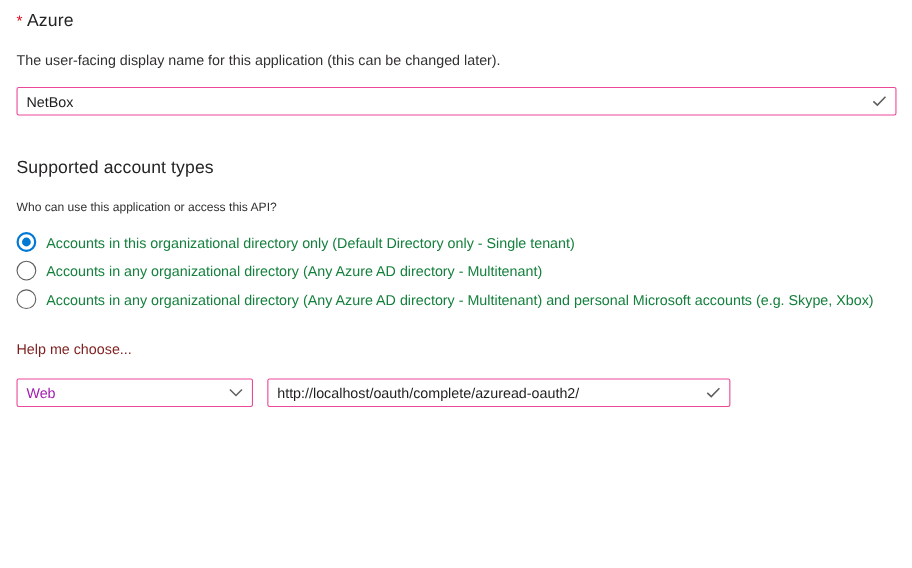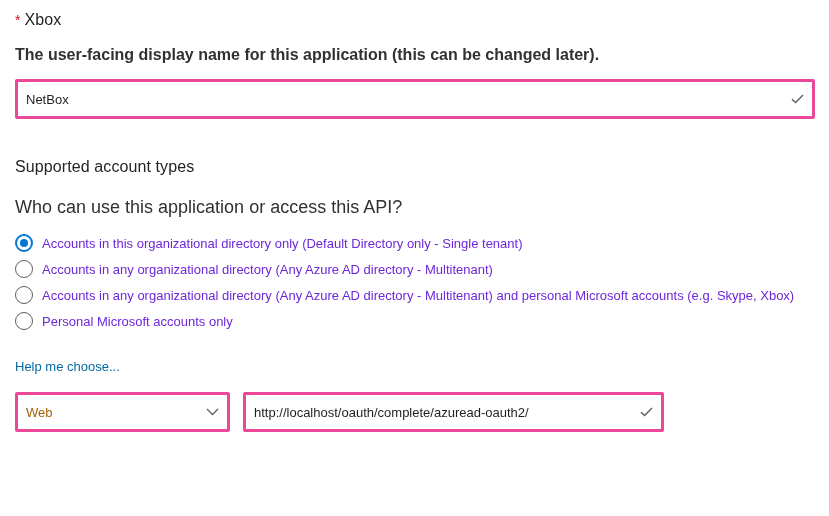--- a/index.html
+++ b/index.html
@@ -14,30 +14,29 @@
 
   .section-title {
     font-size: 16px;
     font-weight: 400;
     color: #252423;
     letter-spacing: 0.1px;
   }
   .required-star { color: #e00b1c; margin-right: 4px; font-size: 14px; }
 
   .desc {
-    font-size: 16px;
+    font-size: 13px;
     color: #323130;
     line-height: 19px;
-    font-weight: bold;
   }
 
   
   .field {
-    height: 40px;
-    border: 3px solid #ec4899;
+    height: 26px;
+    border: 1px solid #ec4899;
     border-radius: 2px;
     background: #ffffff;
     display: flex;
     align-items: center;
     position: relative;
   }
   .field input {
     border: none; outline: none;
     flex: 1;
     height: 100%;
@@ -50,21 +49,21 @@
   .field .trail-icon {
     position: absolute;
     right: 8px; top: 50%;
     transform: translateY(-50%);
     display: flex; align-items: center;
   }
 
   .name-field { margin-top: 15px; width: 800px; }
 
   .section-gap-1 { margin-top: 39px; }
-  .question { margin-top: 21px; font-size: 18px; }
+  .question { margin-top: 21px; font-size: 11px; }
 
   .radio-group { margin-top: 12px; }
   .radio-row {
     display: flex;
     align-items: center;
     height: 26px;
     cursor: default;
   }
   .radio-circle {
     width: 18px; height: 18px;
@@ -75,63 +74,63 @@
     flex: 0 0 18px;
     display: flex; align-items: center; justify-content: center;
   }
   .radio-row.selected .radio-circle {
     border: 2px solid #0078d4;
   }
   .radio-dot { width: 0; height: 0; border-radius: 50%; background: transparent; }
   .radio-row.selected .radio-dot {
     width: 8px; height: 8px; background: #0078d4;
   }
-  .radio-label { font-size: 13px; color: #6d28d9; white-space: nowrap; }
+  .radio-label { font-size: 13px; color: #15803d; white-space: nowrap; }
 
   .help-link {
     display: inline-block;
     margin-top: 25px;
     font-size: 13px;
-    color: #0369a1;
+    color: #7f1d1d;
     text-decoration: none;
     cursor: pointer;
   }
 
   .section-gap-2 { margin-top: 46px; }
   .redirect-desc { margin-top: 16px; width: 800px; }
 
   .uri-row {
     margin-top: 17px;
     display: flex;
     gap: 13px;
     align-items: center;
   }
   .platform-select {
     width: 215px;
     cursor: pointer;
   }
   .platform-select .select-text {
     font-size: 13px;
-    color: #a16207;
+    color: #a21caf;
     padding-left: 8px;
     flex: 1;
   }
   .uri-field { width: 421px; }
 
   svg.check { stroke: #605e5c; }
   svg.chev  { stroke: #605e5c; }
 </style>
 </head>
 <body>
 
 <div class="page">
 
   
   <div class="section-title">
-    <span class="required-star">*</span><span>Xbox</span>
+    <span class="required-star">*</span><span>Azure</span>
   </div>
 
   <div class="desc" style="margin-top:16px;">The user-facing display name for this application (this can be changed later).</div>
 
   <div class="field name-field">
     <input type="text" value="NetBox" style="">
     <span class="trail-icon">
       <svg class="check" width="13" height="10" viewBox="0 0 13 10" fill="none" stroke-width="1.4">
         <path d="M1 5.2 L4.6 8.6 L12 1"></path>
       </svg>
@@ -155,26 +154,20 @@
           <span class="radio-dot"></span>
         </span>
       <span class="radio-label">Accounts in any organizational directory (Any Azure AD directory - Multitenant)</span>
     </div>
     <div class="radio-row">
       <span class="radio-circle">
           <span class="radio-dot"></span>
         </span>
       <span class="radio-label">Accounts in any organizational directory (Any Azure AD directory - Multitenant) and personal Microsoft accounts (e.g. Skype, Xbox)</span>
     </div>
-    <div class="radio-row">
-      <span class="radio-circle">
-          <span class="radio-dot"></span>
-        </span>
-      <span class="radio-label">Personal Microsoft accounts only</span>
-    </div>
   </div>
 
   <a class="help-link">Help me choose...</a>
 
   
 
 
   <div class="uri-row">
     <div class="field platform-select">
       <span class="select-text">Web</span>

